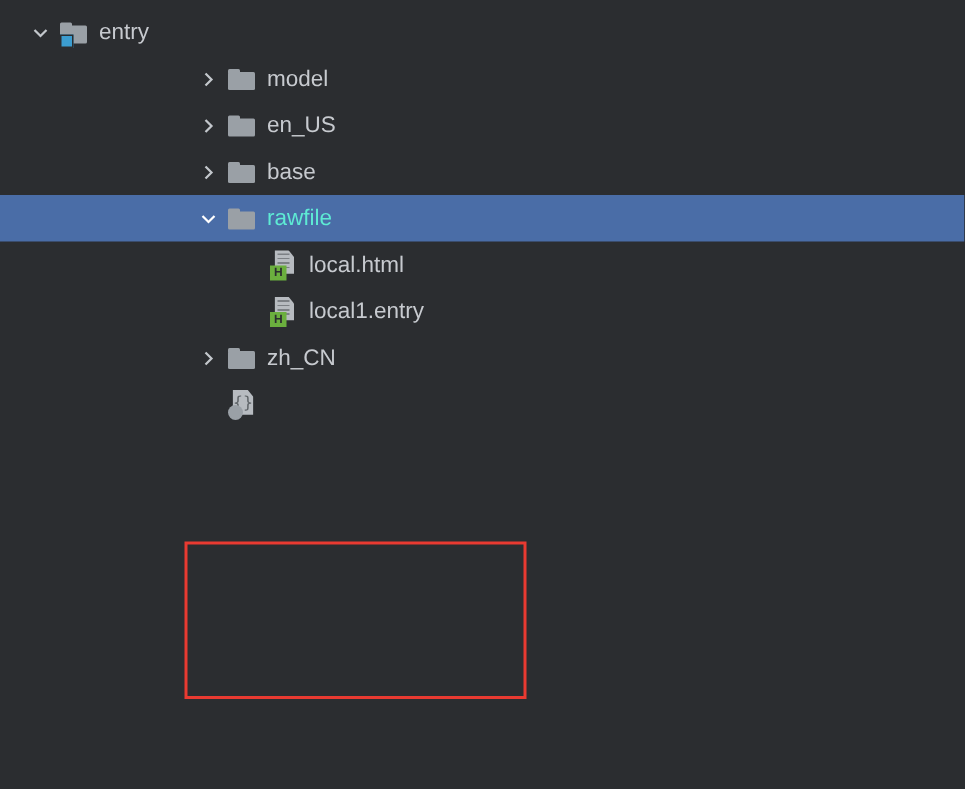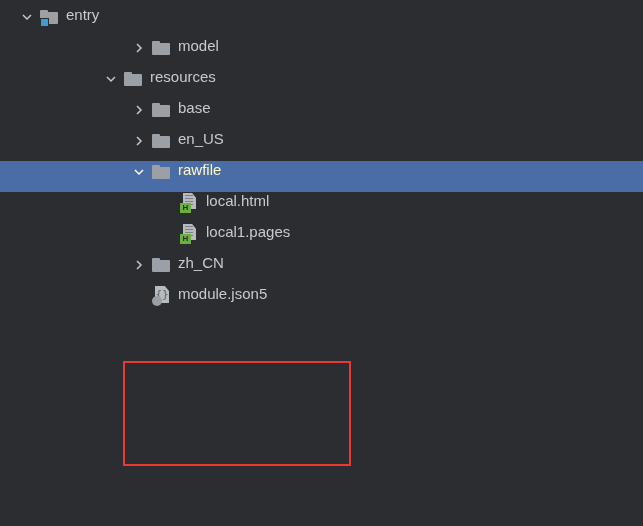--- a/index.html
+++ b/index.html
@@ -12,21 +12,21 @@
     width: 643px;
     height: 526px;
     overflow: hidden;
   }
   .tree {
     padding-top: 6px;
     user-select: none;
   }
   .row {
     display: flex;
-    align-items: flex-start;
+    align-items: center;
     height: 31px;
     white-space: nowrap;
     position: relative;
   }
   .row .indent {
     display: inline-block;
     height: 1px;
   }
   .arrow {
     width: 22px;
@@ -48,21 +48,21 @@
     margin-right: 6px;
     position: relative;
   }
   .label {
     color: #C7CACF;
   }
   .selected {
     background: #4A6DA7;
   }
   .selected .label {
-    color: #fef9c3;
+    color: #5eead4;
   }
   .highlight-box {
     position: absolute;
     border: 2px solid #E93A31;
     pointer-events: none;
     left: 123px;
     top: 361px;
     width: 224px;
     height: 101px;
     z-index: 10;
@@ -170,57 +170,45 @@
           <path d="M3 1 L7 5 L3 9" stroke="#C3C7CC" stroke-width="1.5" fill="none"></path>
         </svg>
     </span>
     <span class="icon">
         <span class="folder-closed"></span>
       </span>
     <span class="label">model</span>
   </div>
 
 
-  <div class="row">
-    <span class="indent" style="width:100px"></span>
-    <span class="arrow">
-      <svg width="10" height="10" viewBox="0 0 10 10">
-          <path d="M1 3 L5 7 L9 3" stroke="#C3C7CC" stroke-width="1.5" fill="none"></path>
-        </svg>
-    </span>
-    <span class="icon">
-        <span class="folder-open rsrc-folder"></span>
-      </span>
-    <span class="label">resources</span>
+
+  <div class="row">
+    <span class="indent" style="width:128px"></span>
+    <span class="arrow">
+      <svg width="10" height="10" viewBox="0 0 10 10">
+          <path d="M3 1 L7 5 L3 9" stroke="#C3C7CC" stroke-width="1.5" fill="none"></path>
+        </svg>
+    </span>
+    <span class="icon">
+        <span class="folder-closed"></span>
+      </span>
+    <span class="label">en_US</span>
   </div>
 
   <div class="row">
     <span class="indent" style="width:128px"></span>
     <span class="arrow">
       <svg width="10" height="10" viewBox="0 0 10 10">
           <path d="M3 1 L7 5 L3 9" stroke="#C3C7CC" stroke-width="1.5" fill="none"></path>
         </svg>
     </span>
     <span class="icon">
         <span class="folder-closed"></span>
       </span>
     <span class="label">base</span>
-  </div>
-
-  <div class="row">
-    <span class="indent" style="width:128px"></span>
-    <span class="arrow">
-      <svg width="10" height="10" viewBox="0 0 10 10">
-          <path d="M3 1 L7 5 L3 9" stroke="#C3C7CC" stroke-width="1.5" fill="none"></path>
-        </svg>
-    </span>
-    <span class="icon">
-        <span class="folder-closed"></span>
-      </span>
-    <span class="label">en_US</span>
   </div>
 
   <div class="row selected">
     <span class="indent" style="width:128px"></span>
     <span class="arrow">
       <svg width="10" height="10" viewBox="0 0 10 10">
           <path d="M1 3 L5 7 L9 3" stroke="#FFFFFF" stroke-width="1.5" fill="none"></path>
         </svg>
     </span>
     <span class="icon">
@@ -249,21 +237,21 @@
     <span class="arrow spacer">
       <svg width="10" height="10"></svg>
     </span>
     <span class="icon">
       <span class="html-file">
           <span class="sheet"></span>
           <span class="lines"></span>
           <span class="h">H</span>
         </span>
     </span>
-    <span class="label">local1.pages</span>
+    <span class="label">local1.entry</span>
   </div>
 
   <div class="row">
     <span class="indent" style="width:128px"></span>
     <span class="arrow">
       <svg width="10" height="10" viewBox="0 0 10 10">
           <path d="M3 1 L7 5 L3 9" stroke="#C3C7CC" stroke-width="1.5" fill="none"></path>
         </svg>
     </span>
     <span class="icon">
@@ -277,18 +265,17 @@
     <span class="arrow spacer">
       <svg width="10" height="10"></svg>
     </span>
     <span class="icon">
       <span class="json5-file">
           <span class="sheet"></span>
           <span class="brace">{}</span>
           <span class="gear"></span>
         </span>
     </span>
-    <span class="label">module.json5</span>
   </div>
 
 </div>
 
 <div class="highlight-box"></div>
 
 </body></html>

